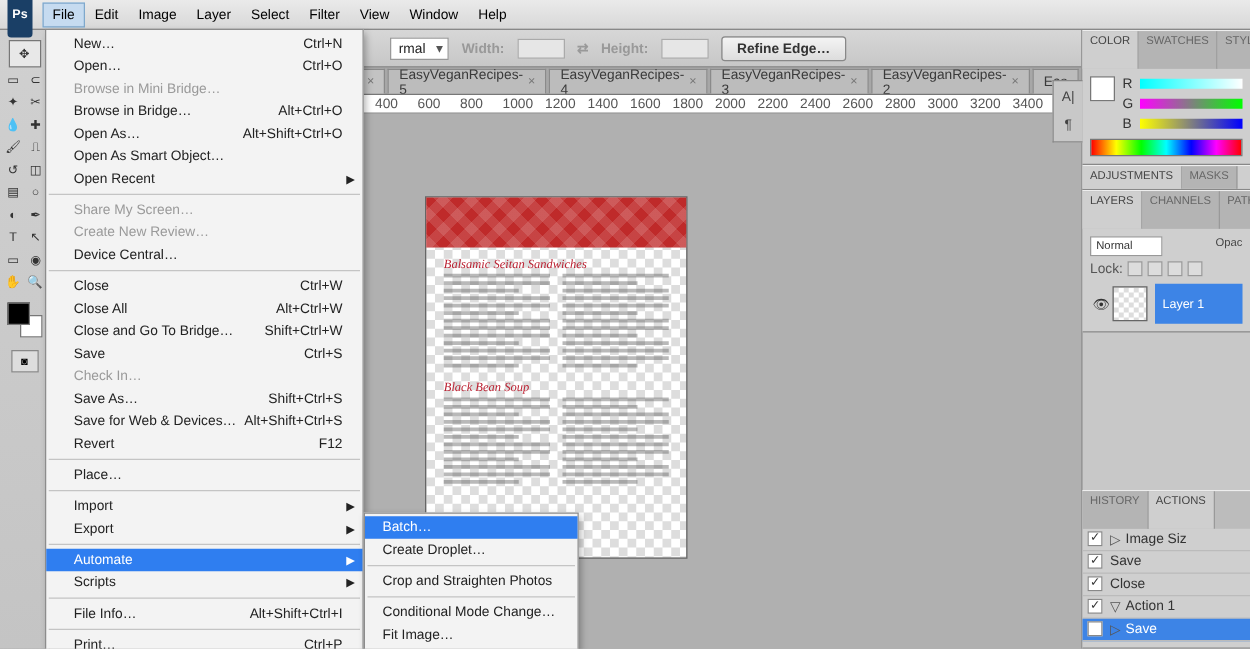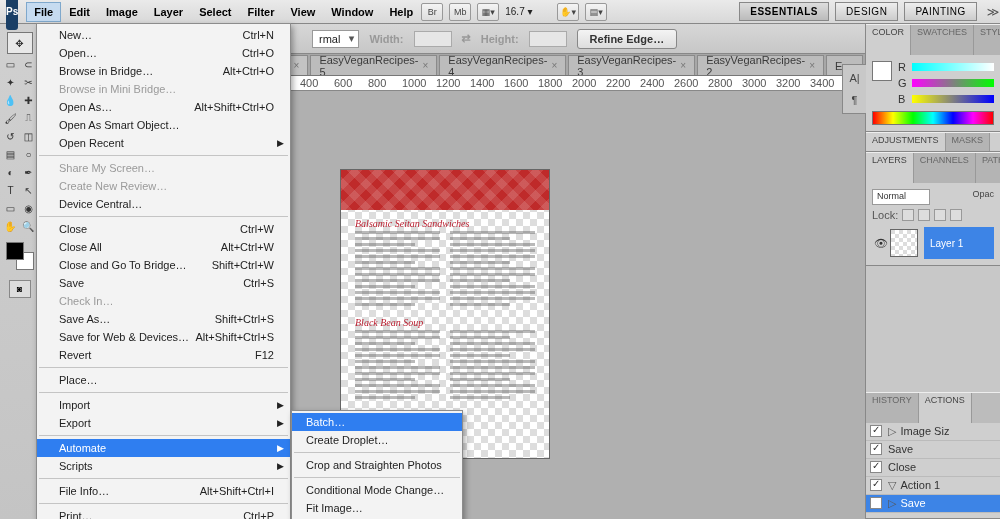--- a/index.html
+++ b/index.html
@@ -1,21 +1,21 @@
 <!DOCTYPE html>
 <html><head>
 <meta charset="utf-8">
 <style>
 * { margin: 0; padding: 0; box-sizing: border-box; font-family: Tahoma, Arial, sans-serif; font-size: 11px; user-select: none; }
 body { width: 1000px; height: 519px; background: #b0b0b0; overflow: hidden; position: relative; }
 
 
 .menubar { height: 24px; background: linear-gradient(#eaeaea,#d8d8d8); border-bottom: 1px solid #888; display: flex; align-items: center; padding-left: 6px; position: relative; z-index: 5; }
 .menubar .logo { width: 20px; height: 36px; background: #1a3f66; border-radius: 3px; margin-right: 8px; display:flex;align-items:center;justify-content:center;color:#fff;font-weight:bold;font-size:10px;}
-.menubar .mitem { padding: 4px 8px; cursor: default; font-weight: bold; }
+.menubar .mitem { padding: 4px 8px; cursor: default; }
 .menubar .mitem.active { background: #c6dbf0; border: 1px solid #7fa8cc; padding: 3px 7px; }
 .menubar .right { margin-left: auto; display: flex; align-items: center; gap: 6px; padding-right: 8px; }
 .menubar .iconbtn { width: 22px; height: 18px; border: 1px solid #999; background: linear-gradient(#f4f4f4,#ddd); border-radius: 2px; display:flex;align-items:center;justify-content:center;font-size:9px;color:#444;}
 .menubar .zoom { width: 46px; font-size: 10px; color:#222; }
 .menubar .ws { padding: 3px 10px; background: linear-gradient(#eee,#ccc); border: 1px solid #888; font-size: 10px; letter-spacing: 0.5px; }
 .menubar .ws.active { background: linear-gradient(#ddd,#bbb); font-weight: bold; }
 .menubar .ws-chevron { font-size: 12px; color:#555; padding:0 4px;}
 
 
 .optionsbar { height: 30px; background: linear-gradient(#d7d7d7,#c7c7c7); border-bottom: 1px solid #888; display: flex; align-items: center; padding-left: 42px; gap: 10px; font-size: 10px; color: #666; position: relative; z-index: 2; }
@@ -80,21 +80,21 @@
 .historypanel .body { padding:0; }
 .hrow { display:flex; align-items:center; height:18px; border-bottom:1px solid #bbb; padding:0 4px; font-size:9px; color:#333; }
 .hrow .chk{width:12px;height:12px;border:1px solid #888;background:#fff;margin-right:6px;position:relative;}
 .hrow .chk::after{content:"✓";position:absolute;left:1px;top:-2px;font-size:10px;color:#333;}
 .hrow .tri{margin-right:4px;color:#555;}
 .hrow.save{background:#3d84e6;color:#fff;}
 .hrow.save .chk::after{color:#fff;}
 
 
 .canvas { position:absolute; top:91px; left:40px; right:135px; bottom:0; background:#b0b0b0; }
-.doc { position:absolute; left:300px; top:78px; width:210px; height:290px; background: repeating-conic-gradient(#fff 0 25%, #ddd 0 50%) 0 0/14px 14px; border:1px solid #666; }
+.doc { position:absolute; left:300px; top:66px; width:210px; height:290px; background: repeating-conic-gradient(#fff 0 25%, #ddd 0 50%) 0 0/14px 14px; border:1px solid #666; }
 .doc .redband { height:40px; background:#bf2a2a; background-image: repeating-linear-gradient(45deg, rgba(255,255,255,0.12) 0 8px, transparent 8px 16px), repeating-linear-gradient(-45deg, rgba(255,255,255,0.12) 0 8px, transparent 8px 16px); }
 .doc .title { font-family: cursive; font-style:italic; color:#b23; font-size:10px; padding:8px 14px 2px; }
 .doc .cols { display:flex; gap:10px; padding:0 14px; }
 .doc .col { flex:1; }
 .doc .ln { height:3px; background:rgba(100,100,100,0.45); margin-bottom:3px; }
 .doc .ln.sh{width:70%;}
 
 
 .dropdown { position:absolute; top:23px; left:36px; width:255px; background:#f3f3f3; border:1px solid #8c8c8c; box-shadow:2px 3px 6px rgba(0,0,0,0.35); z-index:20; padding:2px 0;}
 .dropdown .row { display:flex; justify-content:space-between; align-items:center; padding:3px 16px 3px 22px; font-size:11px; color:#222; position:relative; }
@@ -116,33 +116,20 @@
   <div class="logo">Ps</div>
   <div class="mitem active">File</div>
   <div class="mitem">Edit</div>
   <div class="mitem">Image</div>
   <div class="mitem">Layer</div>
   <div class="mitem">Select</div>
   <div class="mitem">Filter</div>
   <div class="mitem">View</div>
   <div class="mitem">Window</div>
   <div class="mitem">Help</div>
-  <div class="right">
-    <div class="iconbtn">Br</div>
-    <div class="iconbtn">Mb</div>
-    <div class="iconbtn">▦▾</div>
-    <div class="zoom">16.7 ▾</div>
-    <div class="iconbtn">✋▾</div>
-    <div class="iconbtn">▤▾</div>
-    <div style="width:120px"></div>
-    <div class="ws active">ESSENTIALS</div>
-    <div class="ws">DESIGN</div>
-    <div class="ws">PAINTING</div>
-    <div class="ws-chevron">≫</div>
-  </div>
 </div>
 
 <div class="optionsbar">
   <div style="width:260px"></div>
   <div class="sel">rmal</div>
   <span class="lbl">Width:</span>
   <div class="numfield"></div>
   <span class="lbl">⇄</span>
   <span class="lbl">Height:</span>
   <div class="numfield"></div>
@@ -415,27 +402,27 @@
 
 <div class="dropdown" id="file-dd">
     <div class="row">
       <span>New…</span>
       <span>Ctrl+N</span>
     </div>
     <div class="row">
       <span>Open…</span>
       <span>Ctrl+O</span>
     </div>
+    <div class="row disabled">
+      <span>Browse in Mini Bridge…</span>
+      <span></span>
+    </div>
     <div class="row">
       <span>Browse in Bridge…</span>
       <span>Alt+Ctrl+O</span>
-    </div>
-    <div class="row disabled">
-      <span>Browse in Mini Bridge…</span>
-      <span></span>
     </div>
     <div class="row">
       <span>Open As…</span>
       <span>Alt+Shift+Ctrl+O</span>
     </div>
     <div class="row">
       <span>Open As Smart Object…</span>
       <span></span>
     </div>
     <div class="row">

